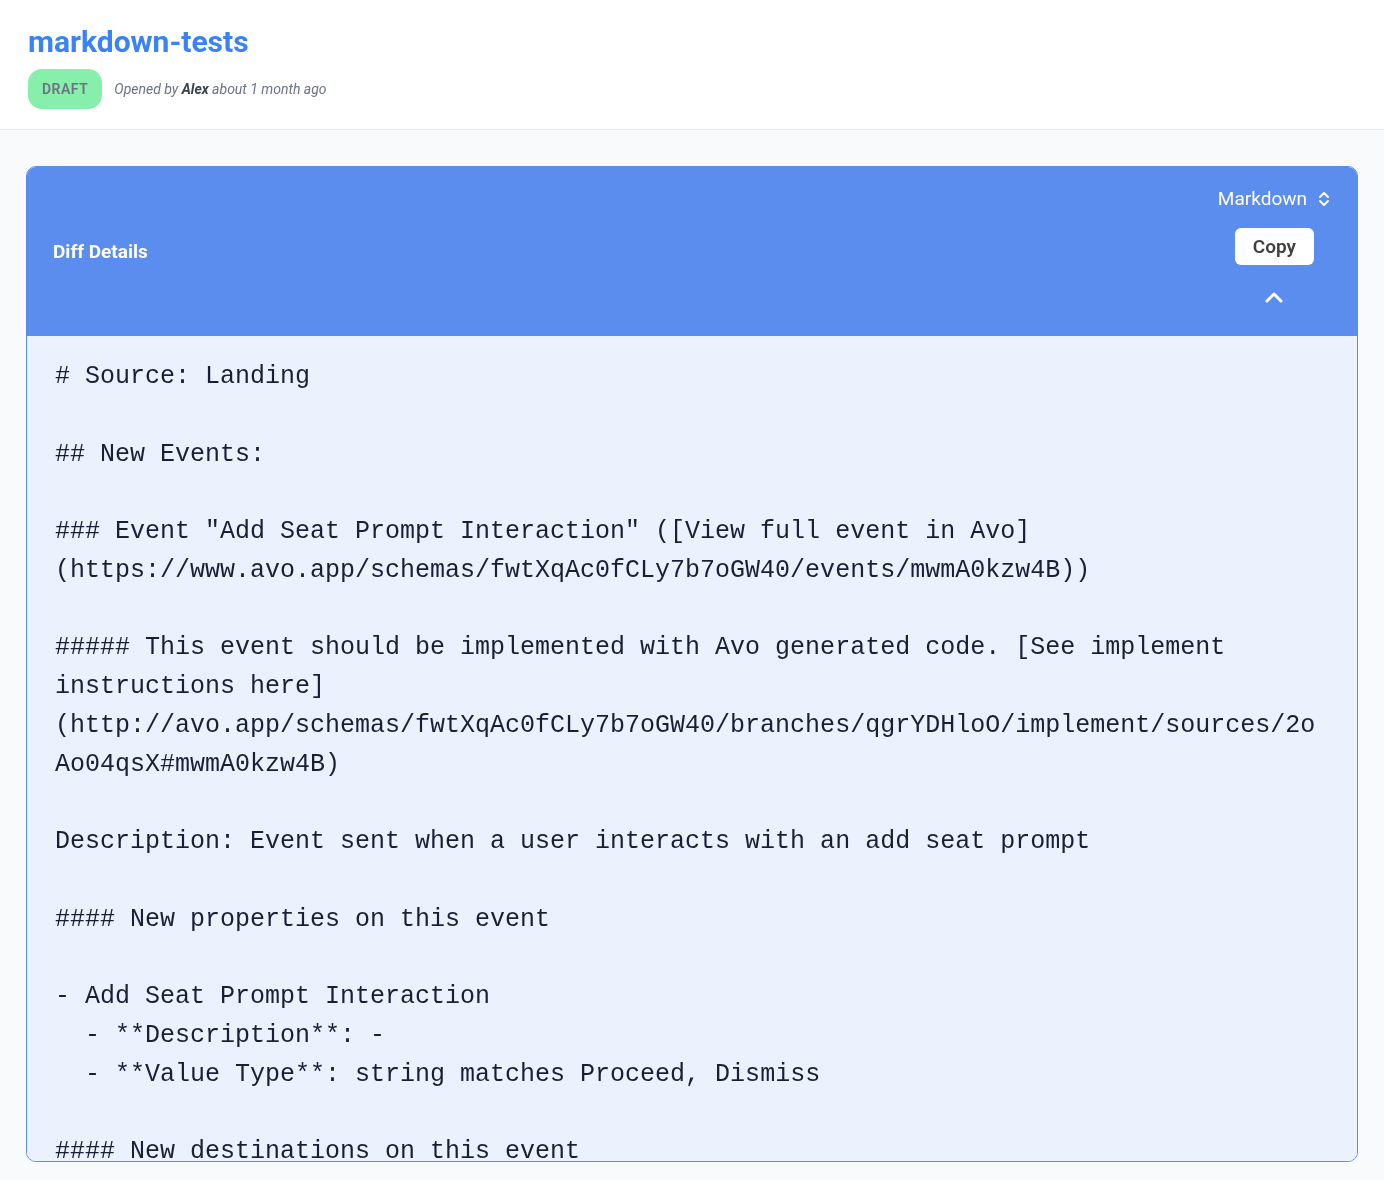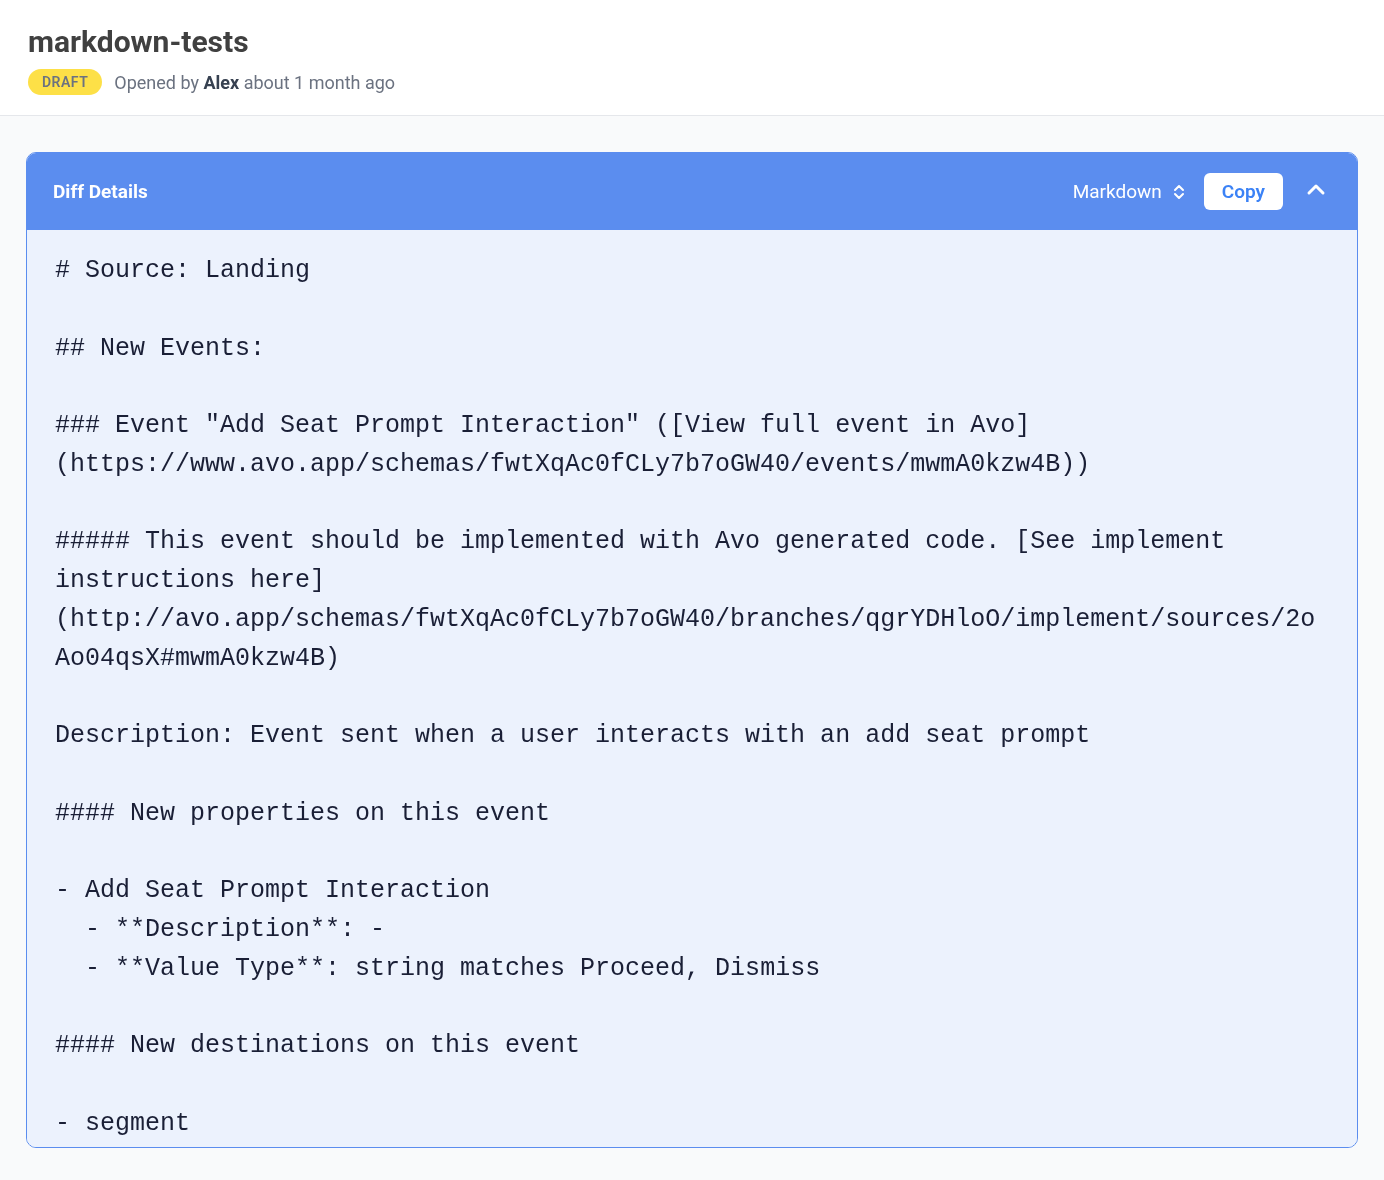--- a/index.html
+++ b/index.html
@@ -17,44 +17,45 @@
     }
     
     .header {
       padding: 24px 28px 20px 28px;
       border-bottom: 1px solid #e5e7eb;
     }
     
     .page-title {
       font-size: 30px;
       font-weight: 700;
-      color: #404040;
+      color: #3b82f6;
       margin-bottom: 10px;
     }
     
     .meta-row {
       display: flex;
       align-items: center;
       gap: 12px;
     }
     
     .draft-badge {
       display: inline-block;
-      background: #fde047;
+      background: #86efac;
       color: #6b7280;
       font-size: 14px;
       font-weight: 600;
-      padding: 5px 14px;
+      padding: 12px 14px;
       border-radius: 14px;
       letter-spacing: 0.5px;
     }
     
     .opened-by {
       color: #6b7280;
-      font-size: 18px;
+      font-size: 14px;
+      font-style: italic;
     }
     
     .opened-by .author {
       font-weight: 700;
       color: #374151;
     }
     
     .content-area {
       background: #f9fafb;
       padding: 36px 26px;
@@ -95,40 +96,41 @@
     .diff-subtitle {
       color: #e6efff;
       font-size: 19px;
       font-weight: 400;
     }
     
     .diff-header-right {
       display: flex;
       align-items: center;
       gap: 18px;
+      flex-direction: column;
     }
     
     .format-selector {
       display: flex;
       align-items: center;
       gap: 10px;
       color: #ffffff;
       font-size: 19px;
       cursor: pointer;
     }
     
     .format-selector .chevrons {
       display: flex;
       flex-direction: column;
       line-height: 0;
     }
     
     .copy-button {
       background: #ffffff;
-      color: #3b82f6;
+      color: #404040;
       border: none;
       border-radius: 6px;
       padding: 7px 18px;
       font-size: 19px;
       font-weight: 600;
       cursor: pointer;
       font-family: inherit;
     }
     
     .collapse-button {

